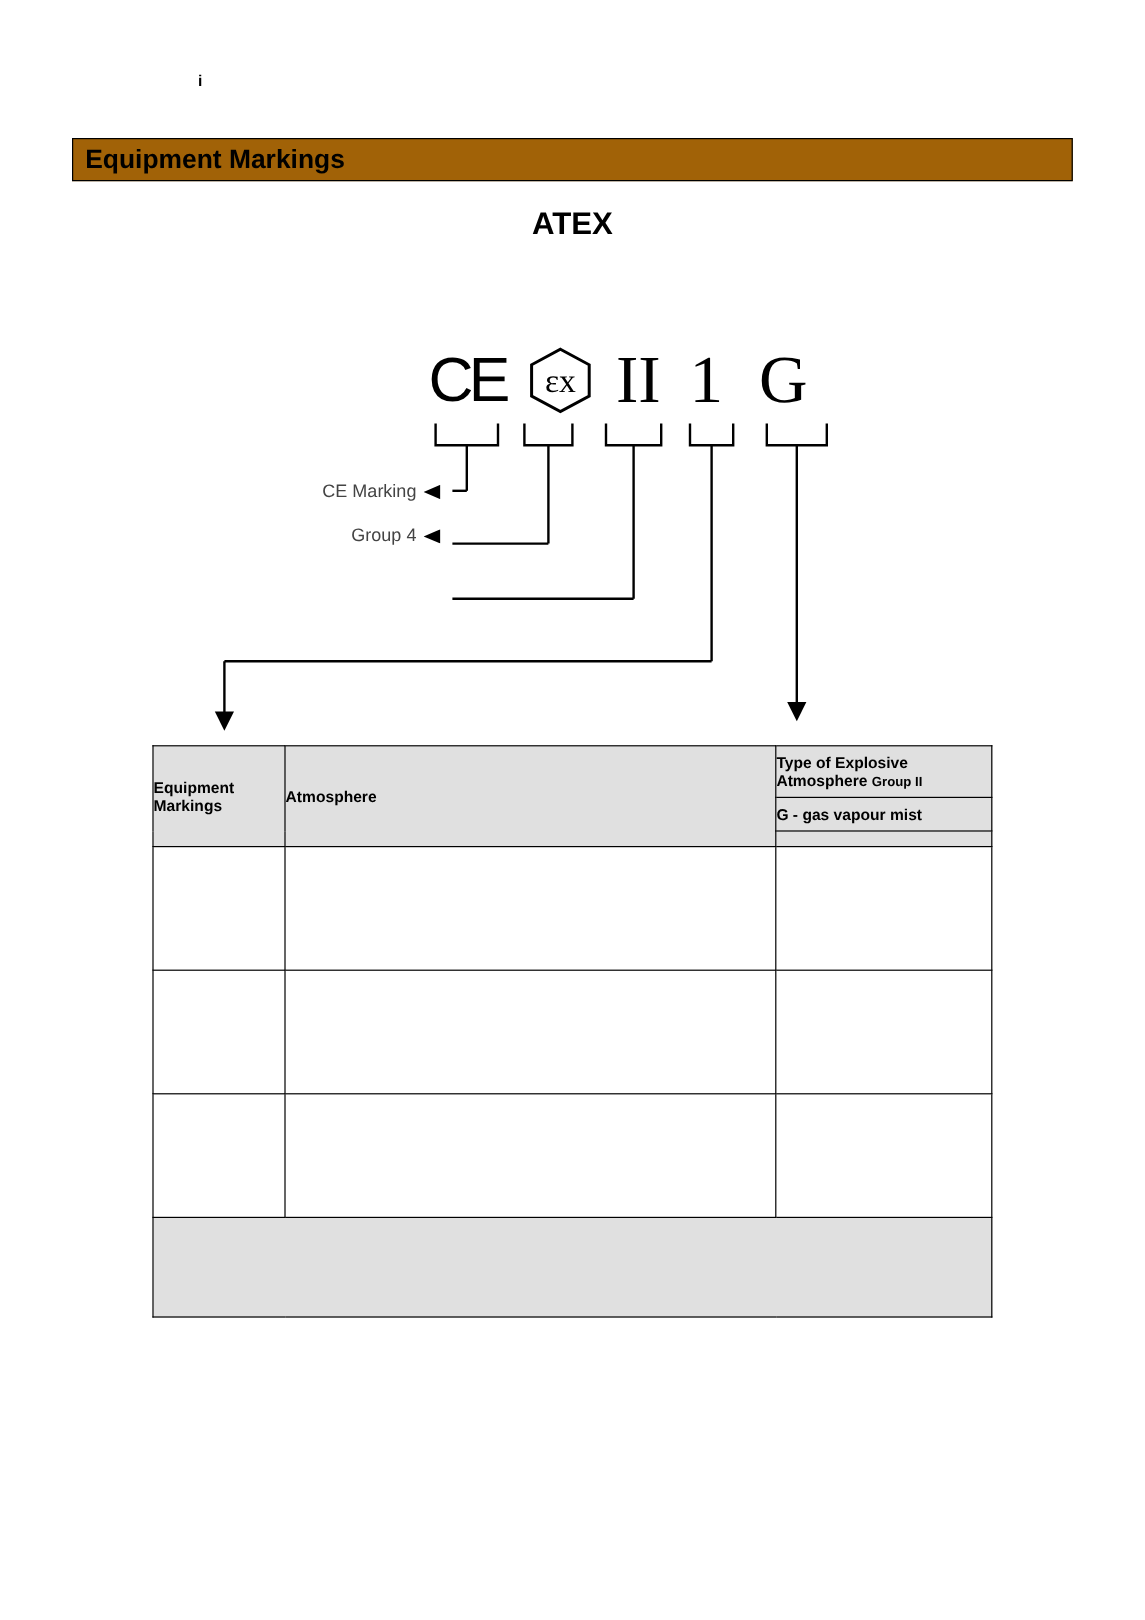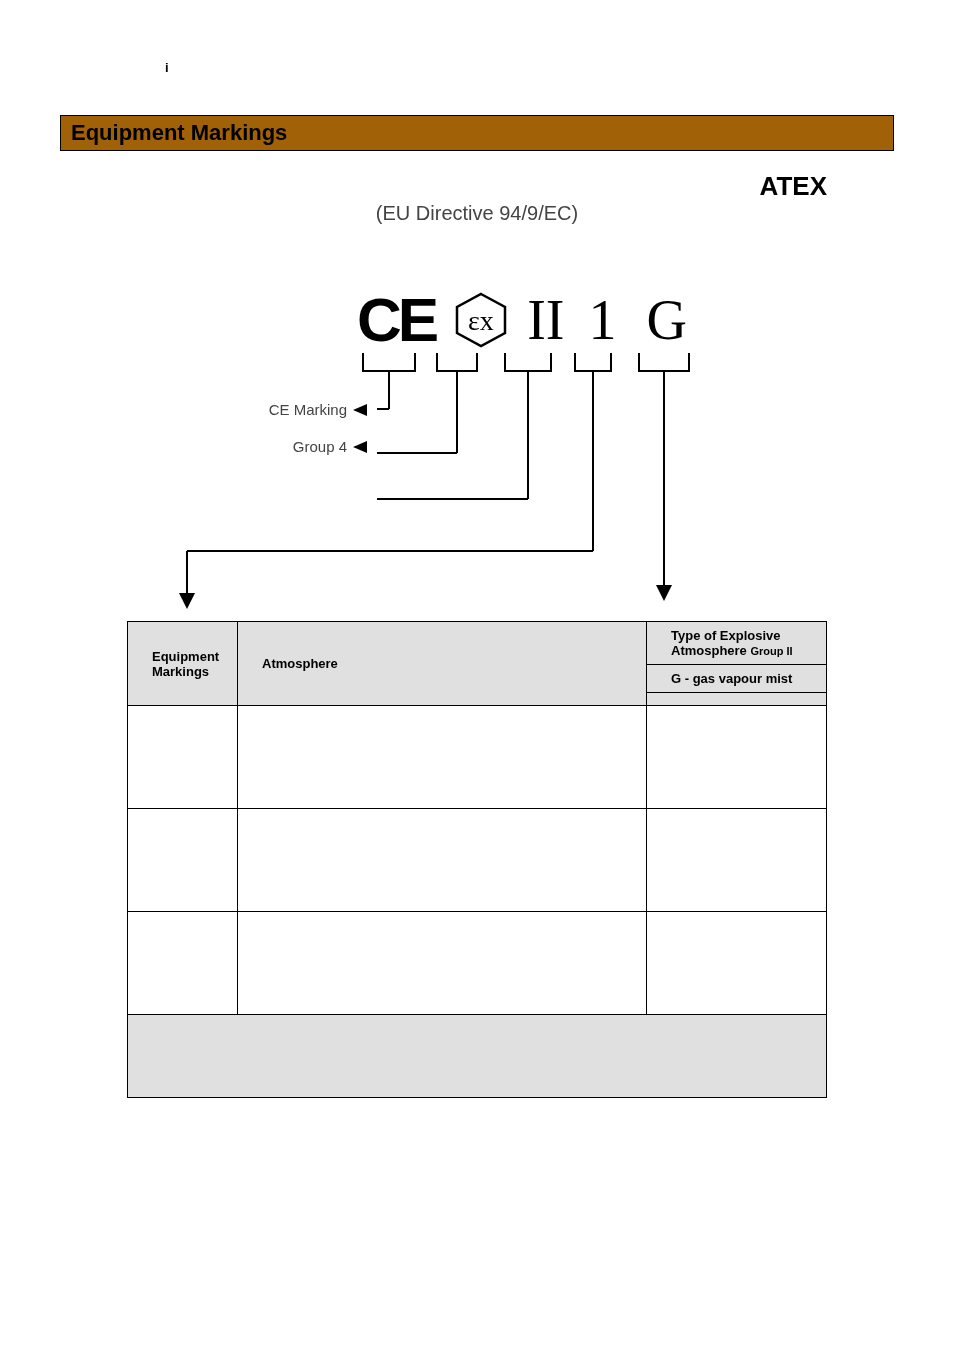--- a/index.html
+++ b/index.html
@@ -32,39 +32,38 @@
   }
   .atex-title {
     position: absolute;
     left: 0; right: 0;
     top: 0;
     text-align: center;
   }
   .atex-title .main {
     font-size: 26px;
     font-weight: bold;
-    text-align: right;
   }
   .atex-title .sub {
     font-size: 20px;
     color: #444;
   }
   
   .marking-row {
     position: absolute;
     top: 118px;
     left: 230px;
     display: flex;
     align-items: center;
     gap: 18px;
   }
   .marking-row .ce {
     font-family: Arial, Helvetica, sans-serif;
-    font-size: 62px;
-    font-weight: bold;
+    font-size: 52px;
+    font-weight: normal;
     letter-spacing: -4px;
     line-height: 1;
   }
   .marking-row .ex-hex {
     width: 56px;
     height: 56px;
   }
   .marking-row .ser {
     font-family: "Times New Roman", Times, serif;
     font-size: 56px;
@@ -109,21 +108,21 @@
     margin: 0 auto;
   }
   table.catg {
     border-collapse: collapse;
     width: 100%;
     table-layout: fixed;
   }
   table.catg th, table.catg td {
     border: 1px solid #000;
     font-size: 13px;
-    padding: 6px 24px;
+    padding: 6px 0;
     text-align: left;
     vertical-align: middle;
     background: #fff;
   }
   table.catg th {
     background: #e0e0e0;
     font-weight: bold;
   }
   table.catg .col-eq { width: 110px; }
   table.catg .col-def { }
@@ -140,21 +139,20 @@
 </head>
 <body>
 
 <div class="top-marker">i</div>
 
 <div class="heading-box">Equipment Markings</div>
 
 <div class="figure">
   <div class="atex-title">
     <div class="main">ATEX</div>
-    <div class="sub">(EU Directive 94/9/EC)</div>
   </div>
 
   <div class="marking-row">
     <span class="ce">CE</span>
     <svg class="ex-hex" viewBox="0 0 56 56">
       <polygon points="28,2 52,15 52,41 28,54 4,41 4,15" fill="none" stroke="#000" stroke-width="2.5"></polygon>
       <text x="28" y="38" text-anchor="middle" font-family="Times New Roman, serif" font-size="28">εx</text>
     </svg>
     <span class="ser">II</span>
     <span class="ser thin">1</span>

